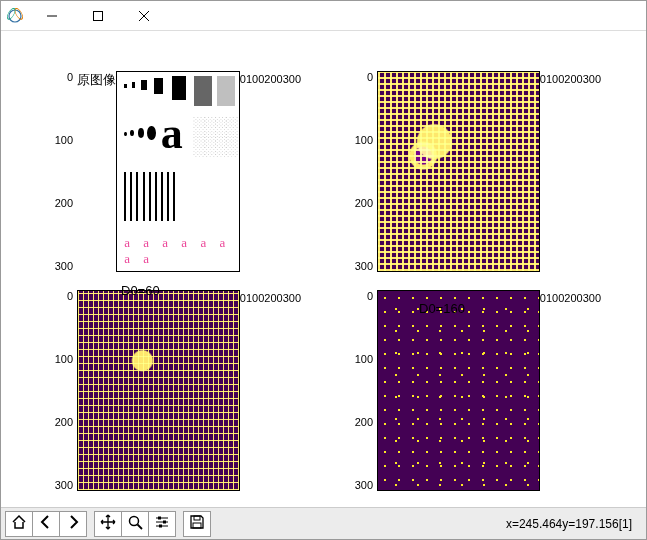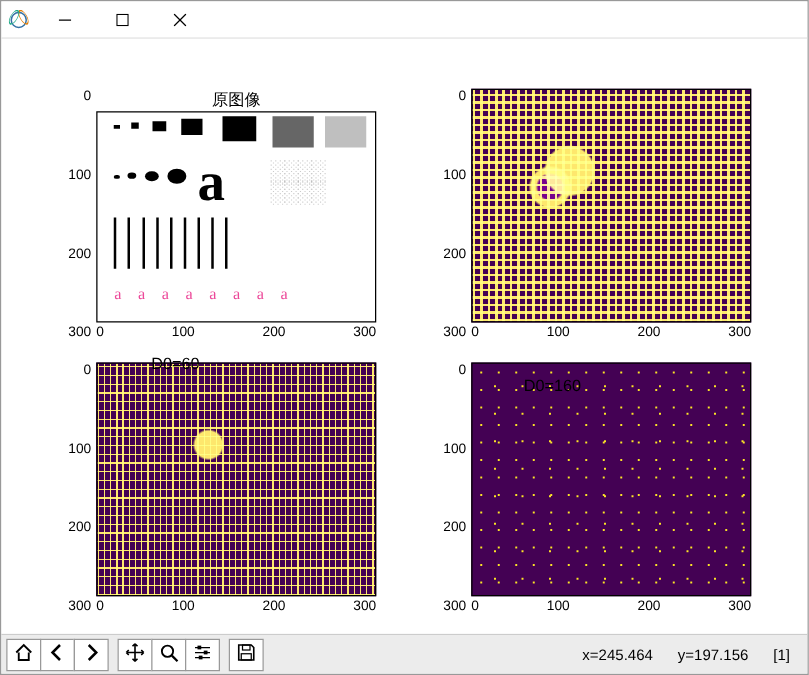--- a/index.html
+++ b/index.html
@@ -64,21 +64,21 @@
 .ylabels {
   width: 36px;
   display:flex;
   flex-direction:column;
   justify-content:space-between;
   align-items: flex-end;
   padding-right: 4px;
   font-size: 11px;
   color:#000;
 }
-.plotcol { flex:1; display:flex; flex-direction:column; }
+.plotcol { flex:1; display:flex; }
 .ptitle {
   text-align:center;
   font-size: 13px;
   height: 16px;
   margin-bottom: 2px;
 }
 .plotbox {
   flex:1;
   border: 1px solid #000;
   position: relative;
@@ -146,21 +146,20 @@
   background:#fff;
   display:flex; align-items:center; justify-content:center;
   margin-right: -1px;
 }
 .tgap { width: 8px; }
 .status {
   margin-left: auto;
   font-size: 12px;
   color:#000;
   display:flex;
-  gap: 20px;
   align-items:center;
   padding-right: 10px;
 }
 </style>
 </head>
 <body>
 
 <div class="titlebar">
   <span class="appicon">
     <svg width="16" height="16" viewBox="0 0 16 16">

